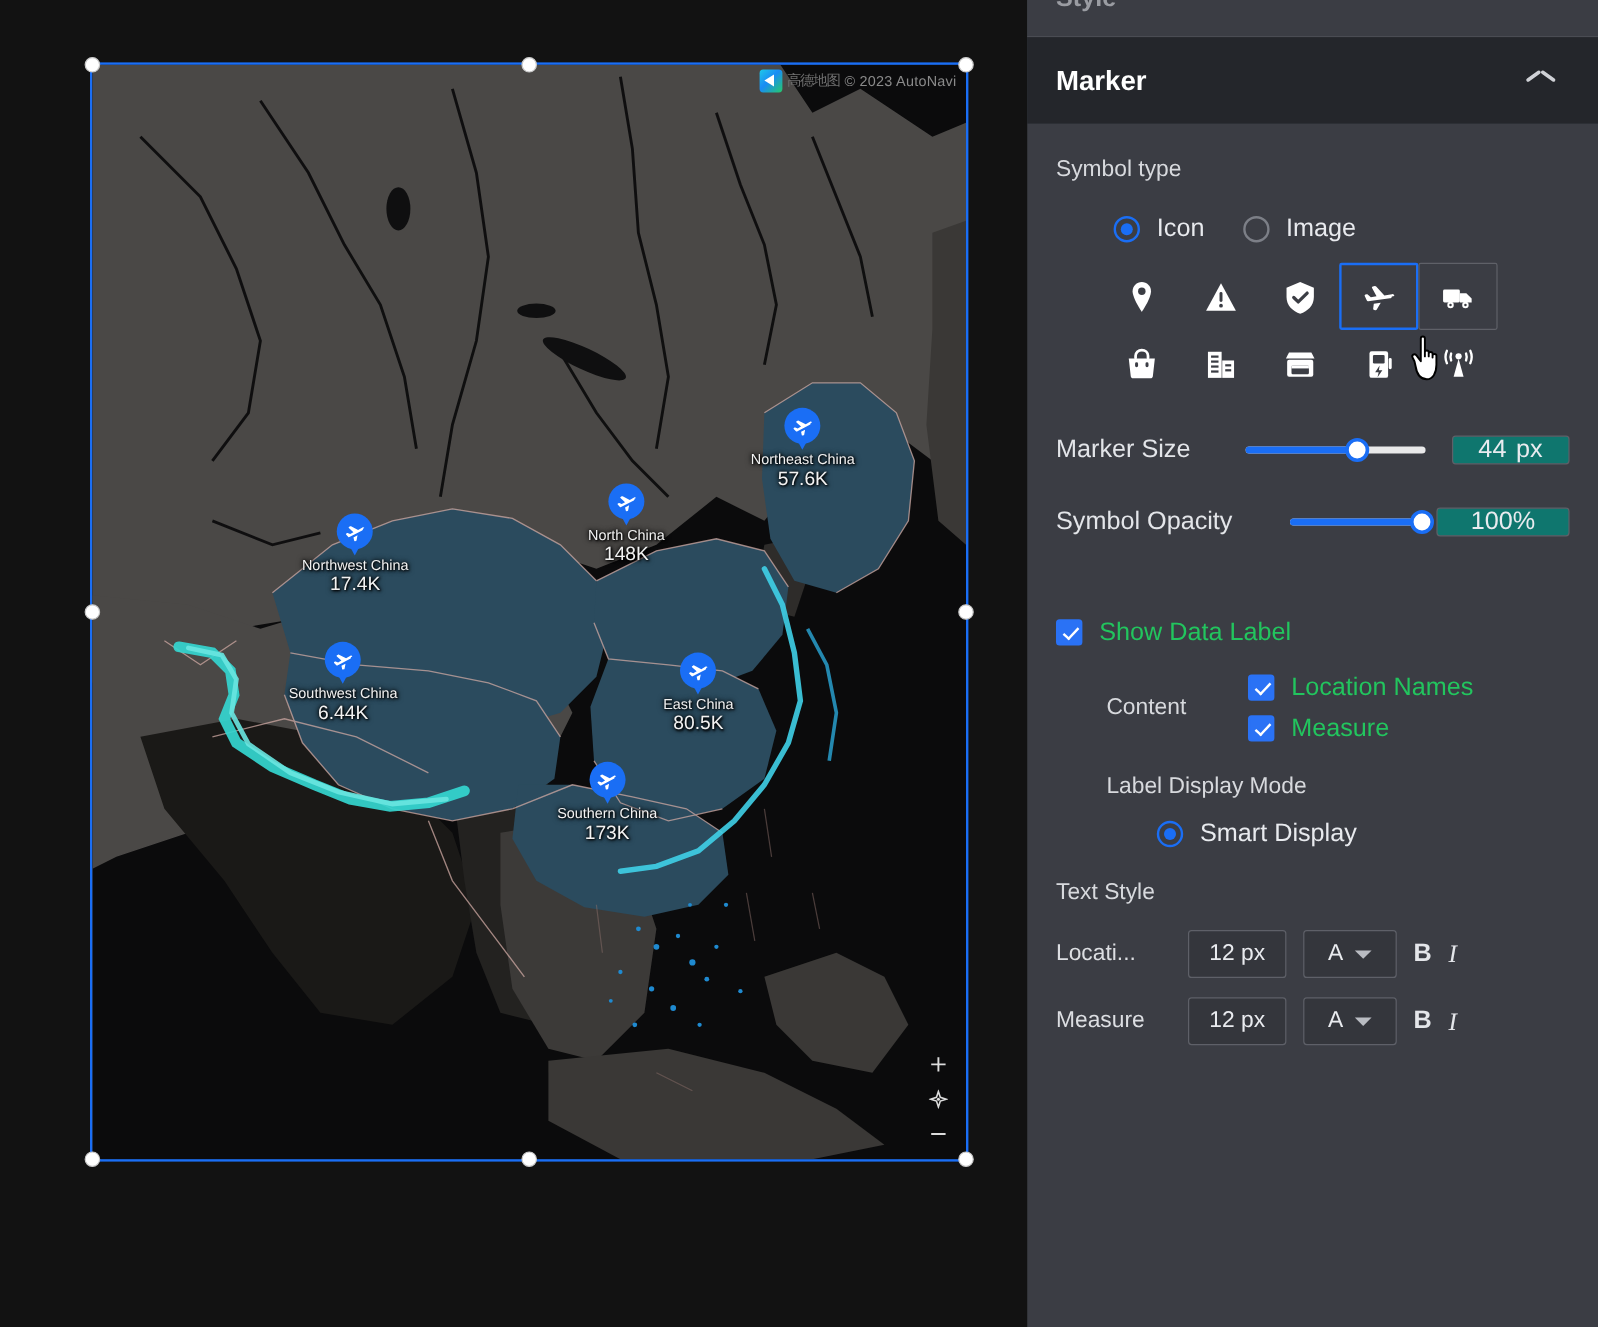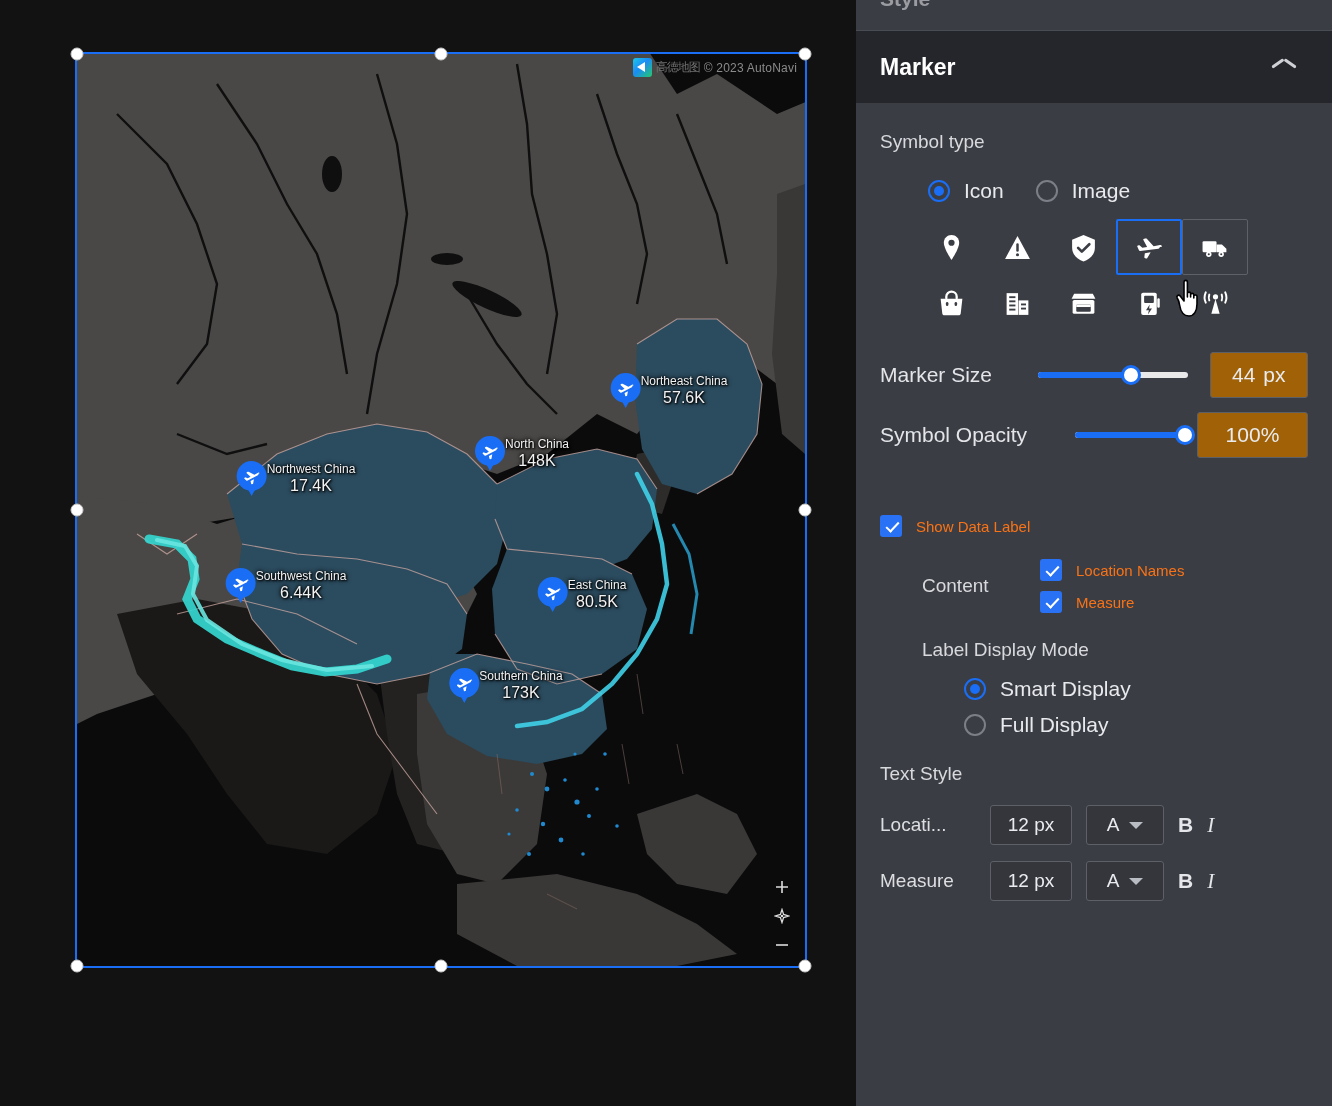--- a/index.html
+++ b/index.html
@@ -56,21 +56,21 @@
   #map-zoom-controls {
     position: absolute; right: 14px; bottom: 12px; z-index: 25;
     display: flex; flex-direction: column; align-items: center; gap: 11px;
     color: #dcdcdc;
   }
   #map-zoom-controls .ctl { width: 18px; height: 18px; display:flex; align-items:center; justify-content:center; }
 
   
   .marker {
     position: absolute; z-index: 20; transform: translate(-50%,-100%);
-    display: flex; flex-direction: row; align-items: center;
+    display: flex; flex-direction: column; align-items: center;
   }
   .marker-pin {
     width: 30px; height: 36px; position: relative;
   }
   .marker-pin .bubble {
     position: absolute; left: 0; top: 0; width: 30px; height: 30px;
     border-radius: 50%; background: #1a6ef5;
     display: flex; align-items: center; justify-content: center;
   }
   .marker-pin .tail {
@@ -151,38 +151,38 @@
   .track {
     position: relative; height: 6px; border-radius: 3px; background: #e9e9ea;
     flex: none;
   }
   .track .fill { position:absolute; left:0; top:0; bottom:0; border-radius:3px; background:#1a6ef5; }
   .track .knob {
     position:absolute; top:50%; width: 20px; height: 20px; border-radius:50%;
     background:#ffffff; border: 3px solid #1a6ef5; transform: translate(-50%,-50%);
   }
   .num-box {
-    border: 1px solid #5e6068; border-radius: 3px; background: #a16207;
-    height: 46px; display:flex; align-items:center; justify-content:center; gap: 8px;
+    border: 1px solid #5e6068; border-radius: 3px; background: #0f766e;
+    height: 24px; display:flex; align-items:center; justify-content:center; gap: 8px;
     font-size: 21px; color: #e9ebef;
   }
 
   
   .cbrow { display:flex; align-items:center; gap: 14px; }
   .cb {
     width: 22px; height: 22px; border-radius: 3px; flex:none; position: relative;
     border: 2px solid #83868e; background: transparent;
   }
   .cb.checked { background: #2a72f5; border-color: #2a72f5; }
   .cb.checked::after {
     content:""; position:absolute; left: 6.5px; top: 2px;
     width: 5px; height: 11px; border: solid #fff; border-width: 0 2.6px 2.6px 0;
     transform: rotate(43deg);
   }
-  .cb-label { font-size: 15px; color: #f97316; }
+  .cb-label { font-size: 21px; color: #22c55e; }
 
   
   .ts-row { display:flex; align-items:center; gap: 14px; height: 56px; }
   .ts-row .lbl { font-size: 19px; color: #dcdee2; width: 96px; }
   .ts-box {
     border: 1px solid #5e6068; border-radius: 3px; background: #34363c;
     height: 40px; display:flex; align-items:center; justify-content:center;
     font-size: 19px; color: #e9ebef;
   }
   .ts-size { width: 82px; }
@@ -618,24 +618,20 @@
         </div>
       </div>
 
       <div class="field-label" style="margin-top:26px; margin-left:42px;">Label Display Mode</div>
 
       <div style="margin-top:16px; margin-left:84px; display:flex; flex-direction:column; gap:12px;">
         <div class="radio-row">
           <span class="radio checked"></span>
           <span class="radio-label">Smart Display</span>
         </div>
-        <div class="radio-row">
-          <span class="radio"></span>
-          <span class="radio-label">Full Display</span>
-        </div>
       </div>
 
       <div class="field-label" style="margin-top:26px;">Text Style</div>
 
       <div class="ts-row" style="margin-top:12px;">
         <span class="lbl">Locati...</span>
         <span class="ts-box ts-size">
           <span>12 px</span>
         </span>
         <span class="ts-box ts-font">

